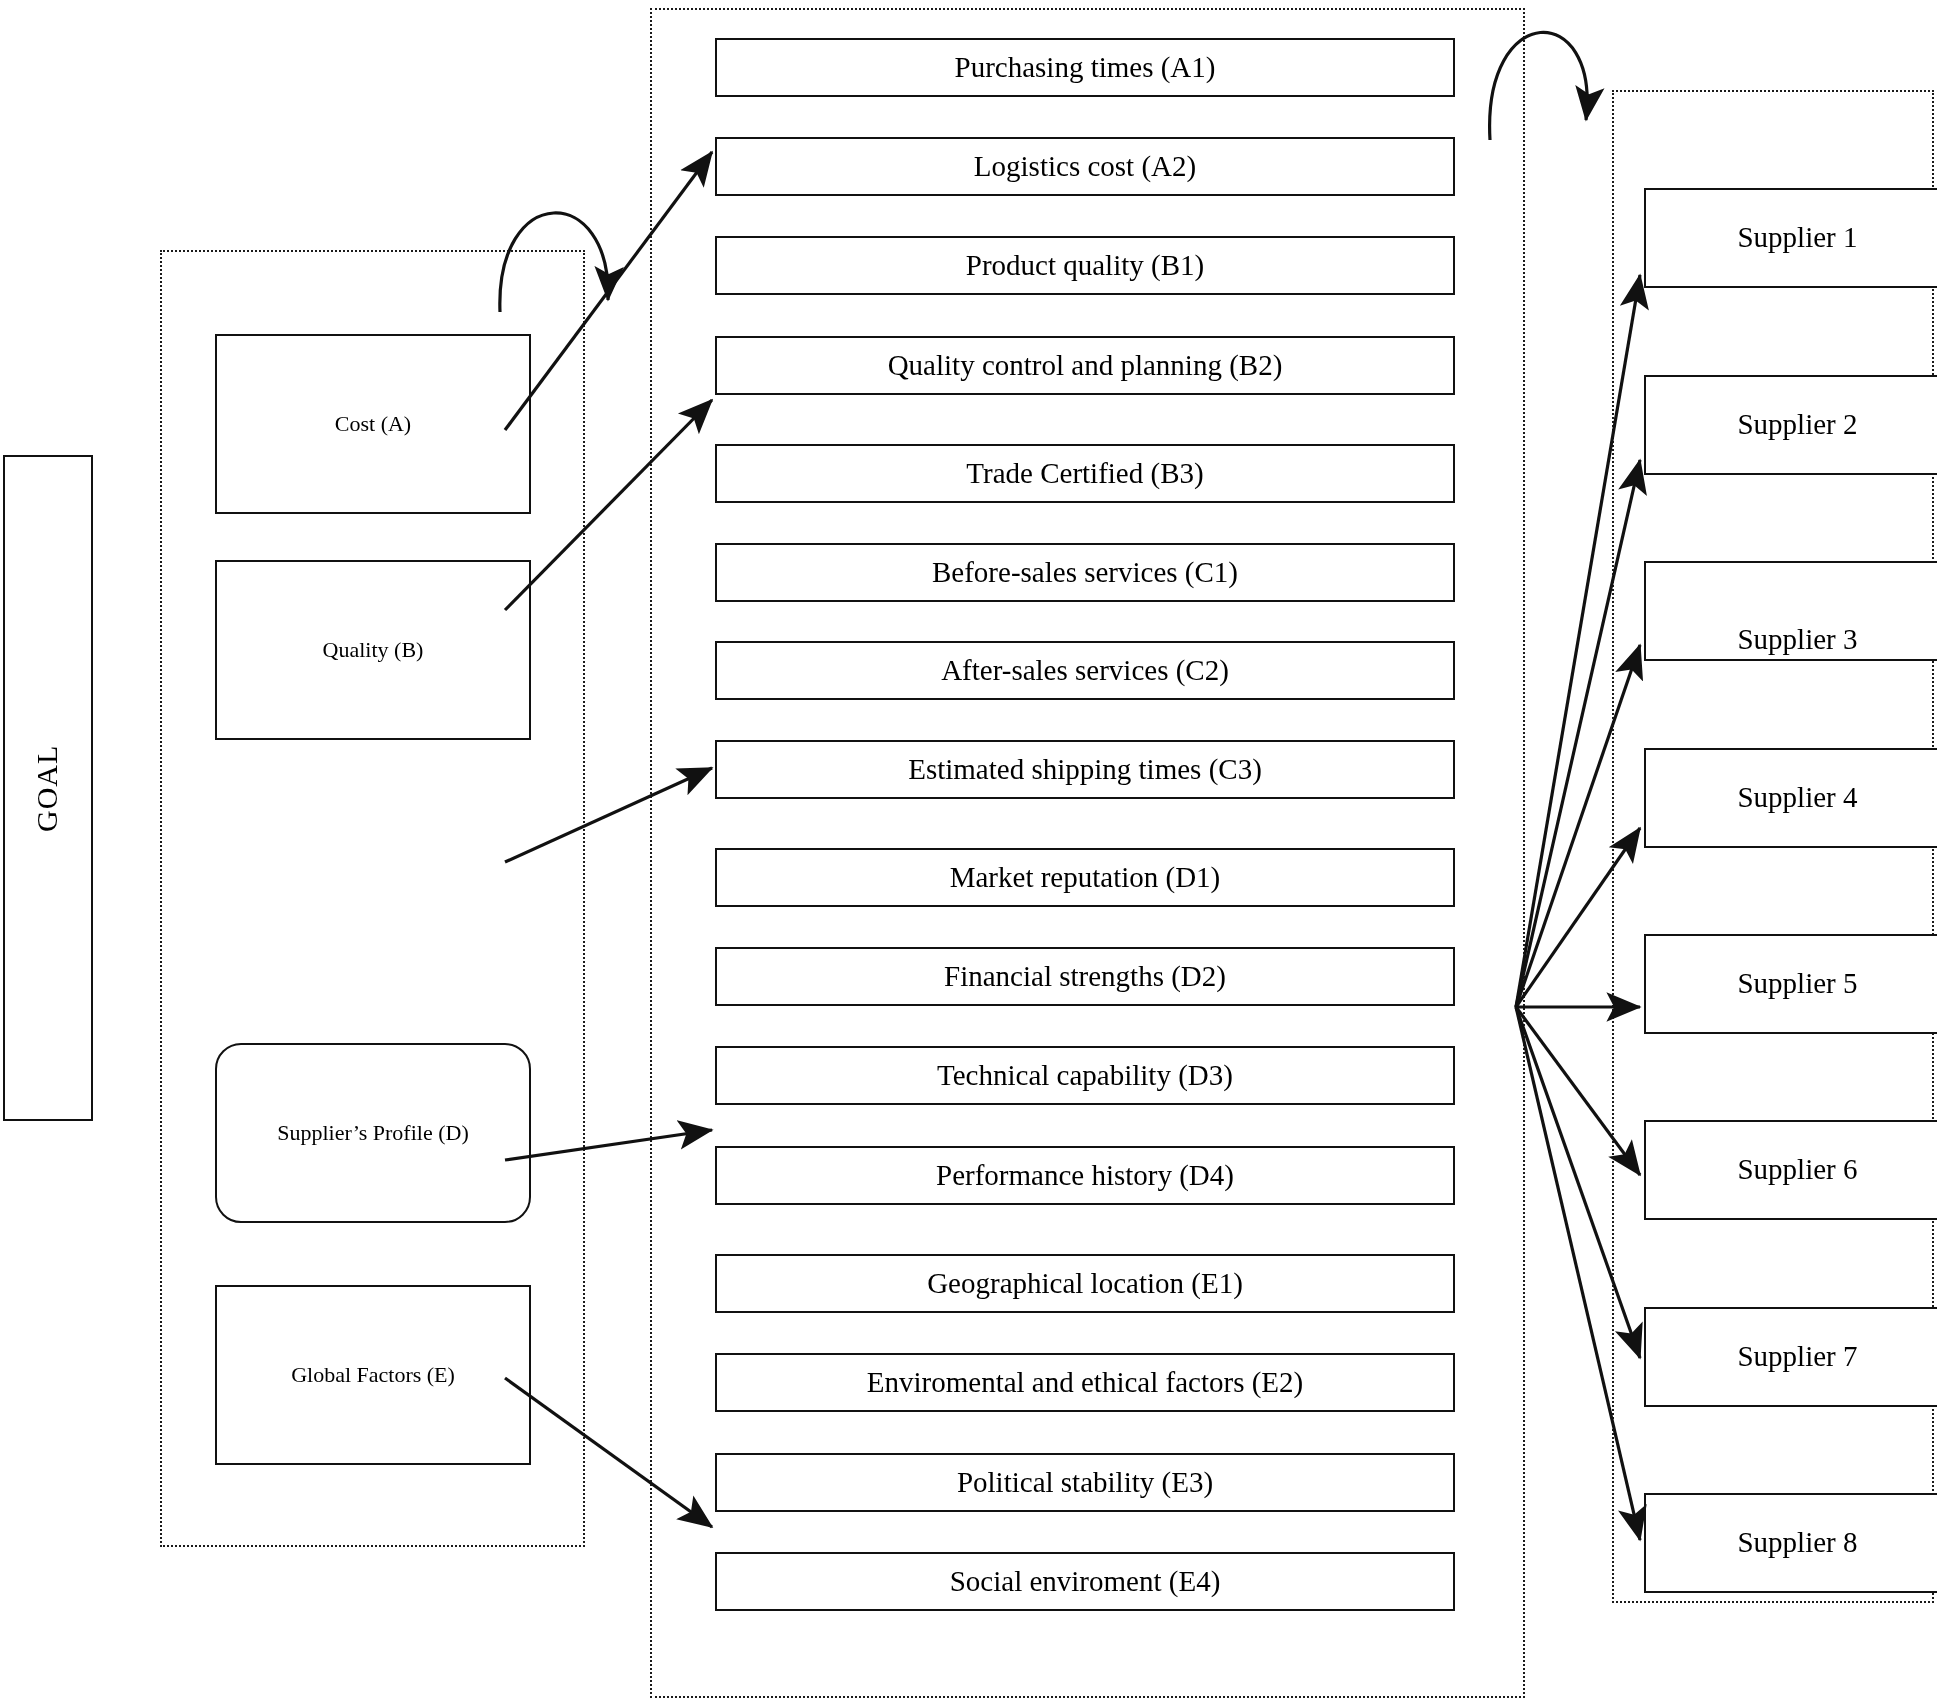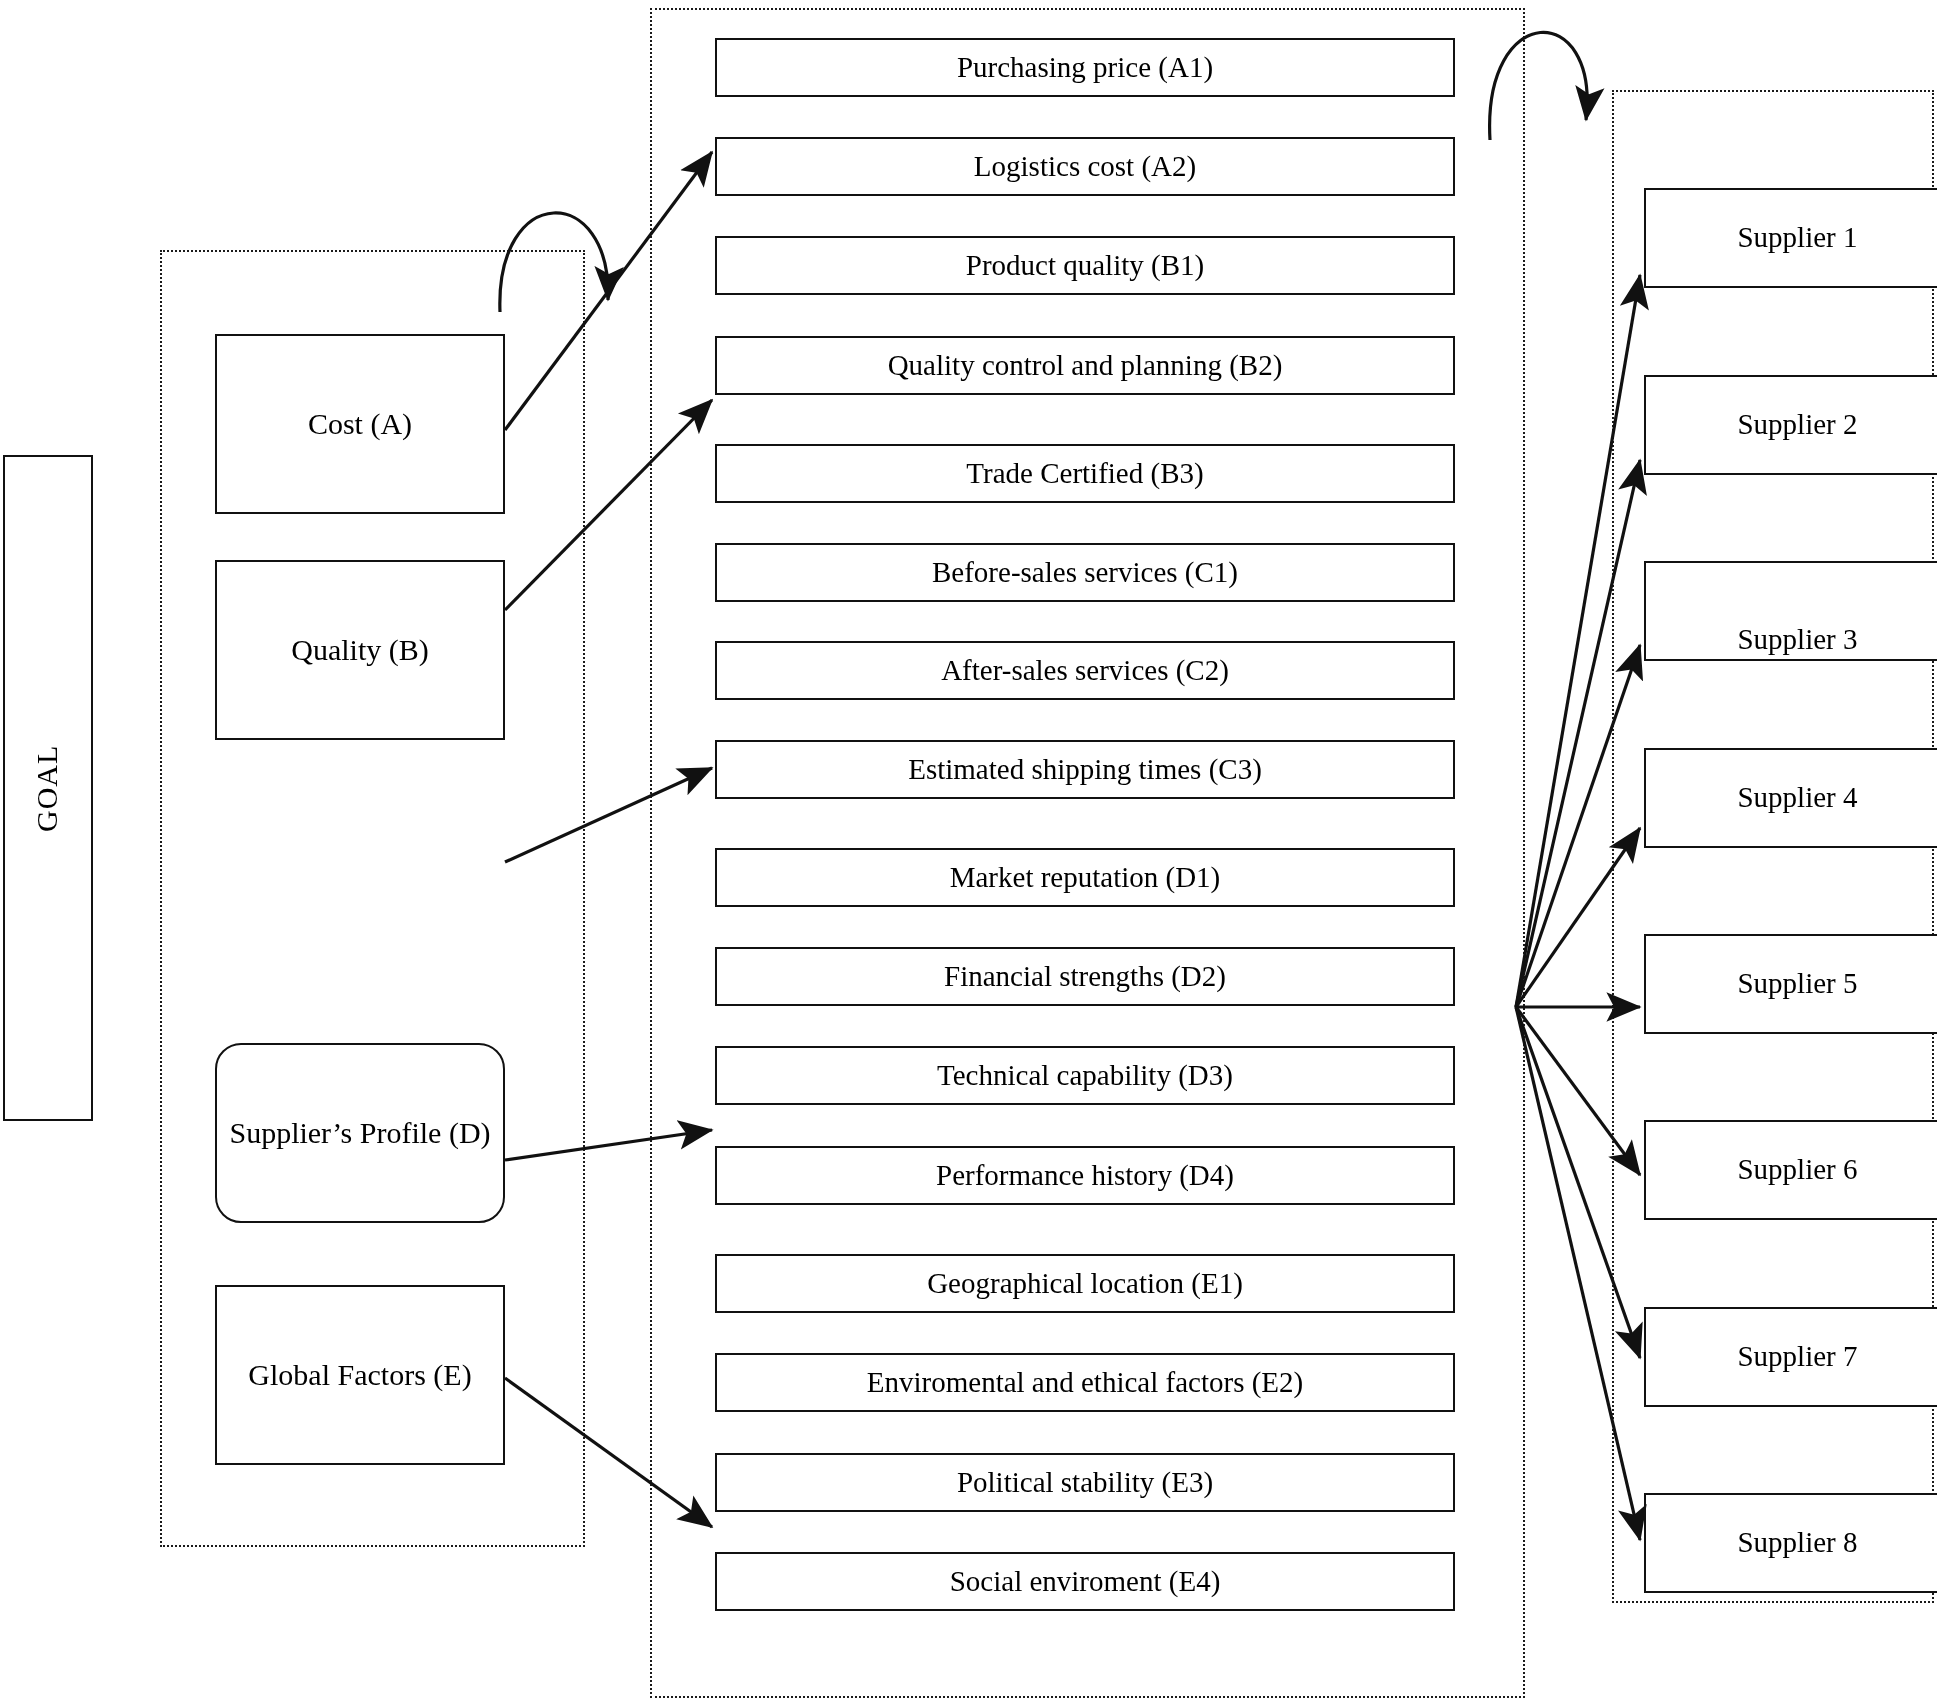--- a/index.html
+++ b/index.html
@@ -48,23 +48,23 @@
     height: 666px;
     font-size: 30px;
   }
   .goal-label {
     transform: rotate(-90deg);
     white-space: nowrap;
     letter-spacing: 1px;
   }
   .crit-node {
     left: 215px;
-    width: 290px;
+    width: 316px;
     height: 180px;
-    font-size: 30px;
+    font-size: 22px;
   }
   #crit-0 { top: 334px; }
   #crit-1 { top: 560px; }
   #crit-2 { top: 740px; }
   #crit-3 { top: 1043px; border-radius: 26px; }
   #crit-4 { top: 1285px; }
 
   .sub-node {
     left: 715px;
     width: 740px;
@@ -109,21 +109,21 @@
   </div>
   <div class="node crit-node" id="crit-3">
     <span>Supplier’s Profile (D)</span>
   </div>
   <div class="node crit-node" id="crit-4">
     <span>Global Factors (E)</span>
   </div>
 
   <div id="subcriteria-host">
       <div class="node sub-node" style="top: 38px;">
-        <span>Purchasing price (A1)</span>
+        <span>Purchasing times (A1)</span>
       </div>
       <div class="node sub-node" style="top: 137px;">
         <span>Logistics cost  (A2)</span>
       </div>
       <div class="node sub-node" style="top: 236px;">
         <span>Product quality (B1)</span>
       </div>
       <div class="node sub-node" style="top: 336px;">
         <span>Quality control and planning (B2)</span>
       </div>

